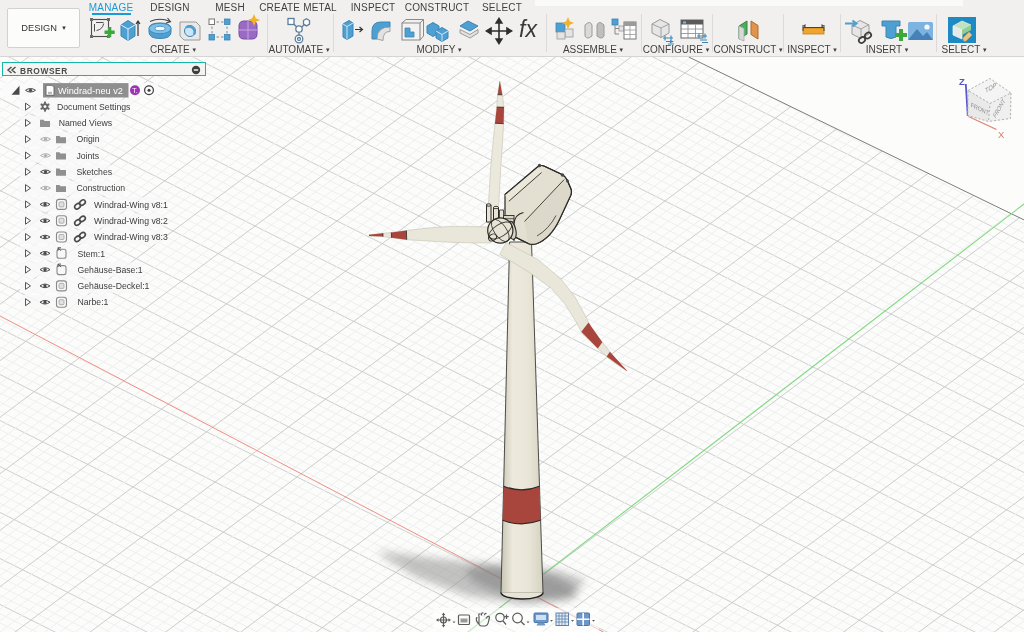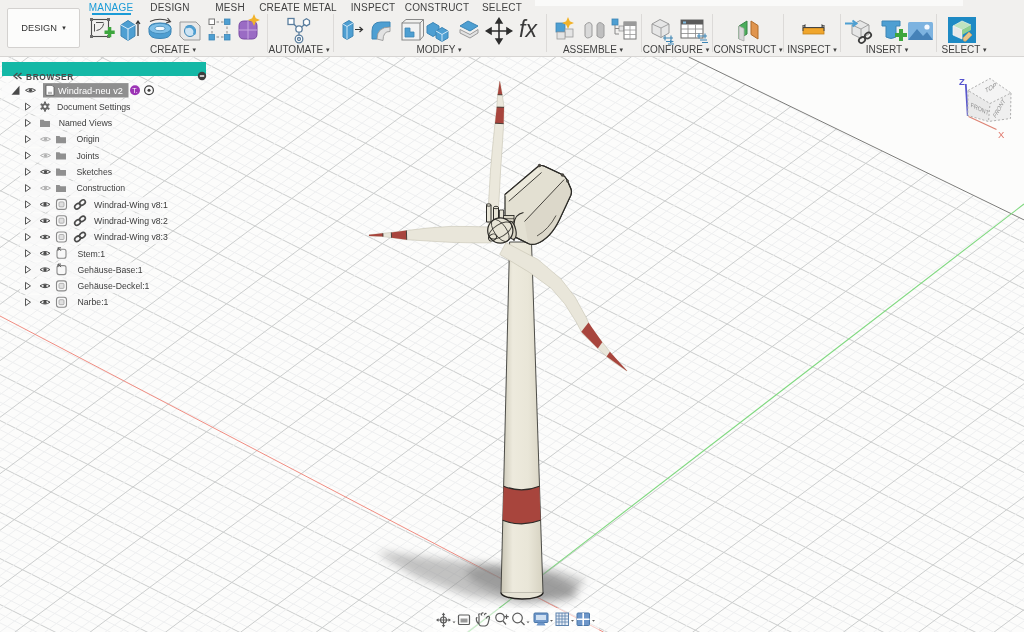--- a/index.html
+++ b/index.html
@@ -7,21 +7,21 @@
 #scene { position:absolute; left:0; top:0; }
 #toolbar { position:absolute; left:0; top:0; width:1024px; height:57px; background:#f1f0ee; border-bottom:1px solid #d7d5d3; }
 .tab { position:absolute; top:1.5px; transform:translateX(-50%); font-size:10px; letter-spacing:0.2px; white-space:nowrap; }
 .grp { position:absolute; top:43.5px; transform:translateX(-50%); font-size:10px; color:#3f3f3f; white-space:nowrap; }
 .car { font-size:7px; vertical-align:1px; }
 .sep { position:absolute; top:14px; width:1px; height:38px; background:#dcdad8; }
 #designbtn { position:absolute; left:7px; top:8px; width:73px; height:40px; background:#fcfcfb; border:1px solid #d3d1cf;
   border-radius:2px; font-size:9.3px; color:#333; text-align:center; line-height:38px; }
 #browser { position:absolute; left:0; top:62px; width:220px; height:252px; }
 #bheader { position:absolute; left:2px; top:0; width:204px; height:14px; background:rgba(244,244,243,0.97);
-  border:7px solid #14b8a6; }
+  border:1px solid #14b8a6; }
 #vcube { position:absolute; left:940px; top:55px; }
 #navbar { position:absolute; left:432px; top:607px; }
 #comments { position:absolute; left:2px; top:612px; width:204px; height:18px; background:rgba(241,241,240,0.95);
   border:1px solid #d5d5d3; border-radius:2px; }
 text { font-family:"Liberation Sans", sans-serif; }
 </style></head>
 <body>
 <div id="stage">
 <svg id="scene" width="1024" height="632" viewBox="0 0 1024 632">
 <defs>

